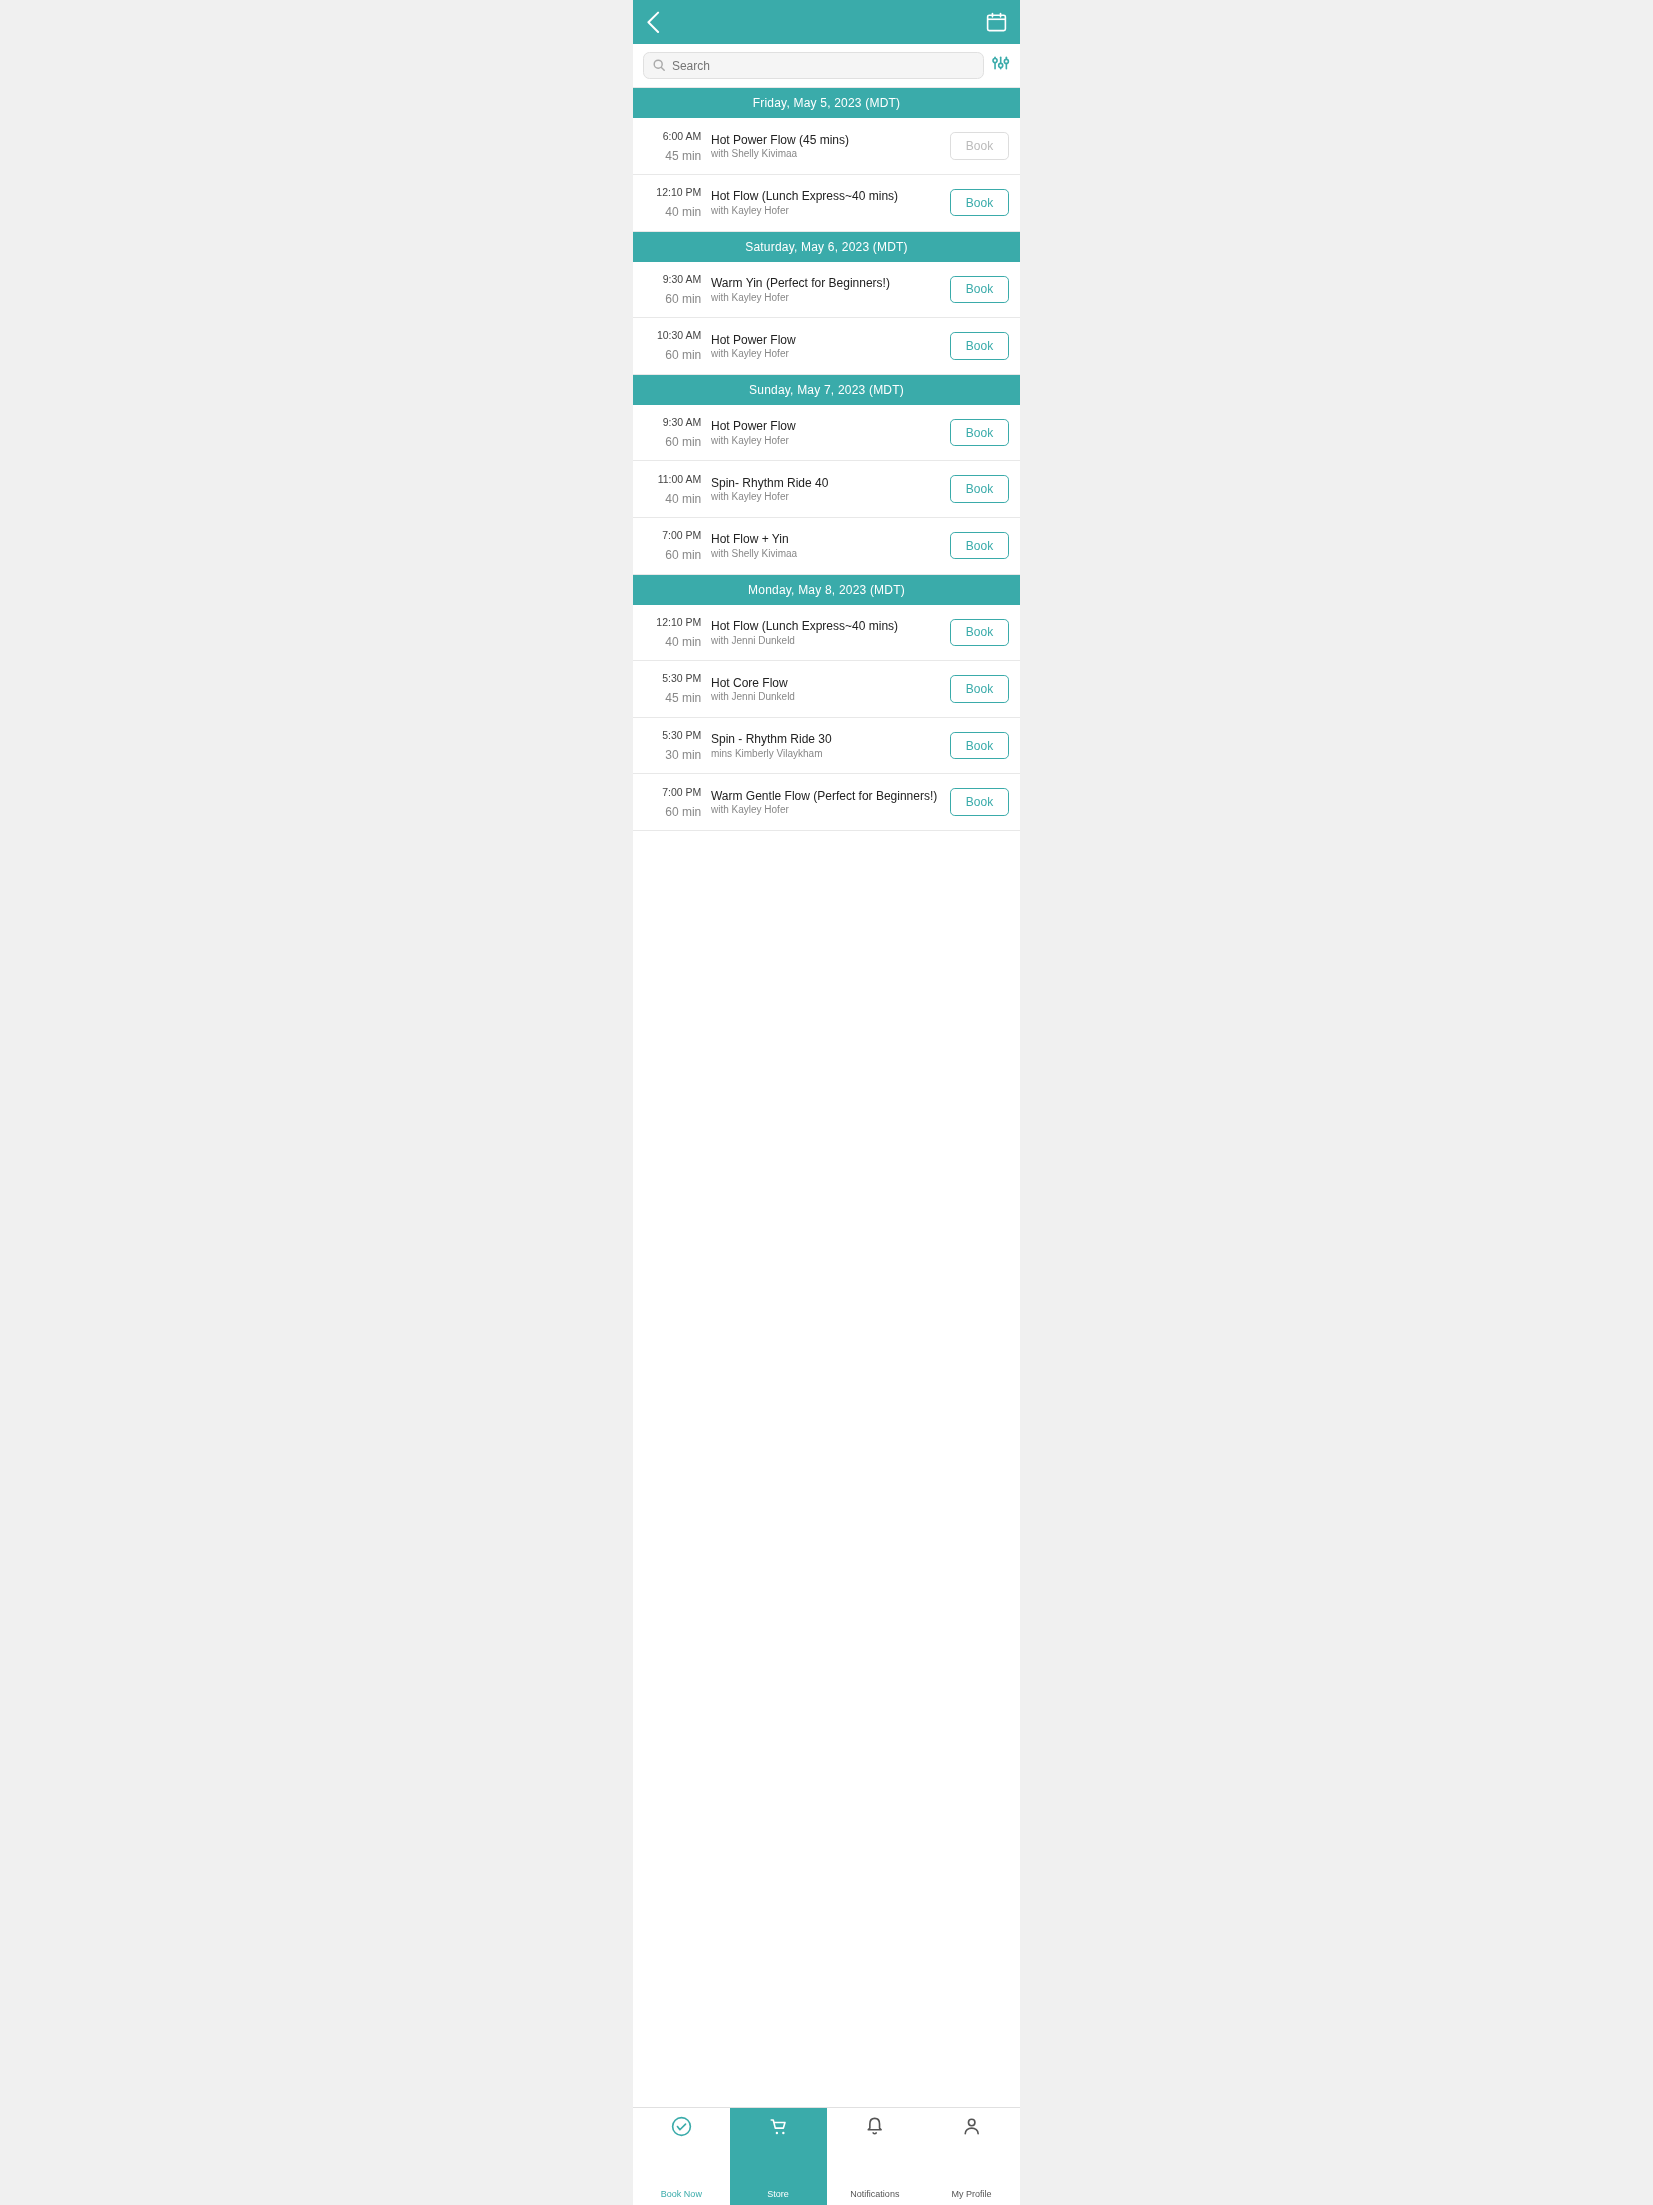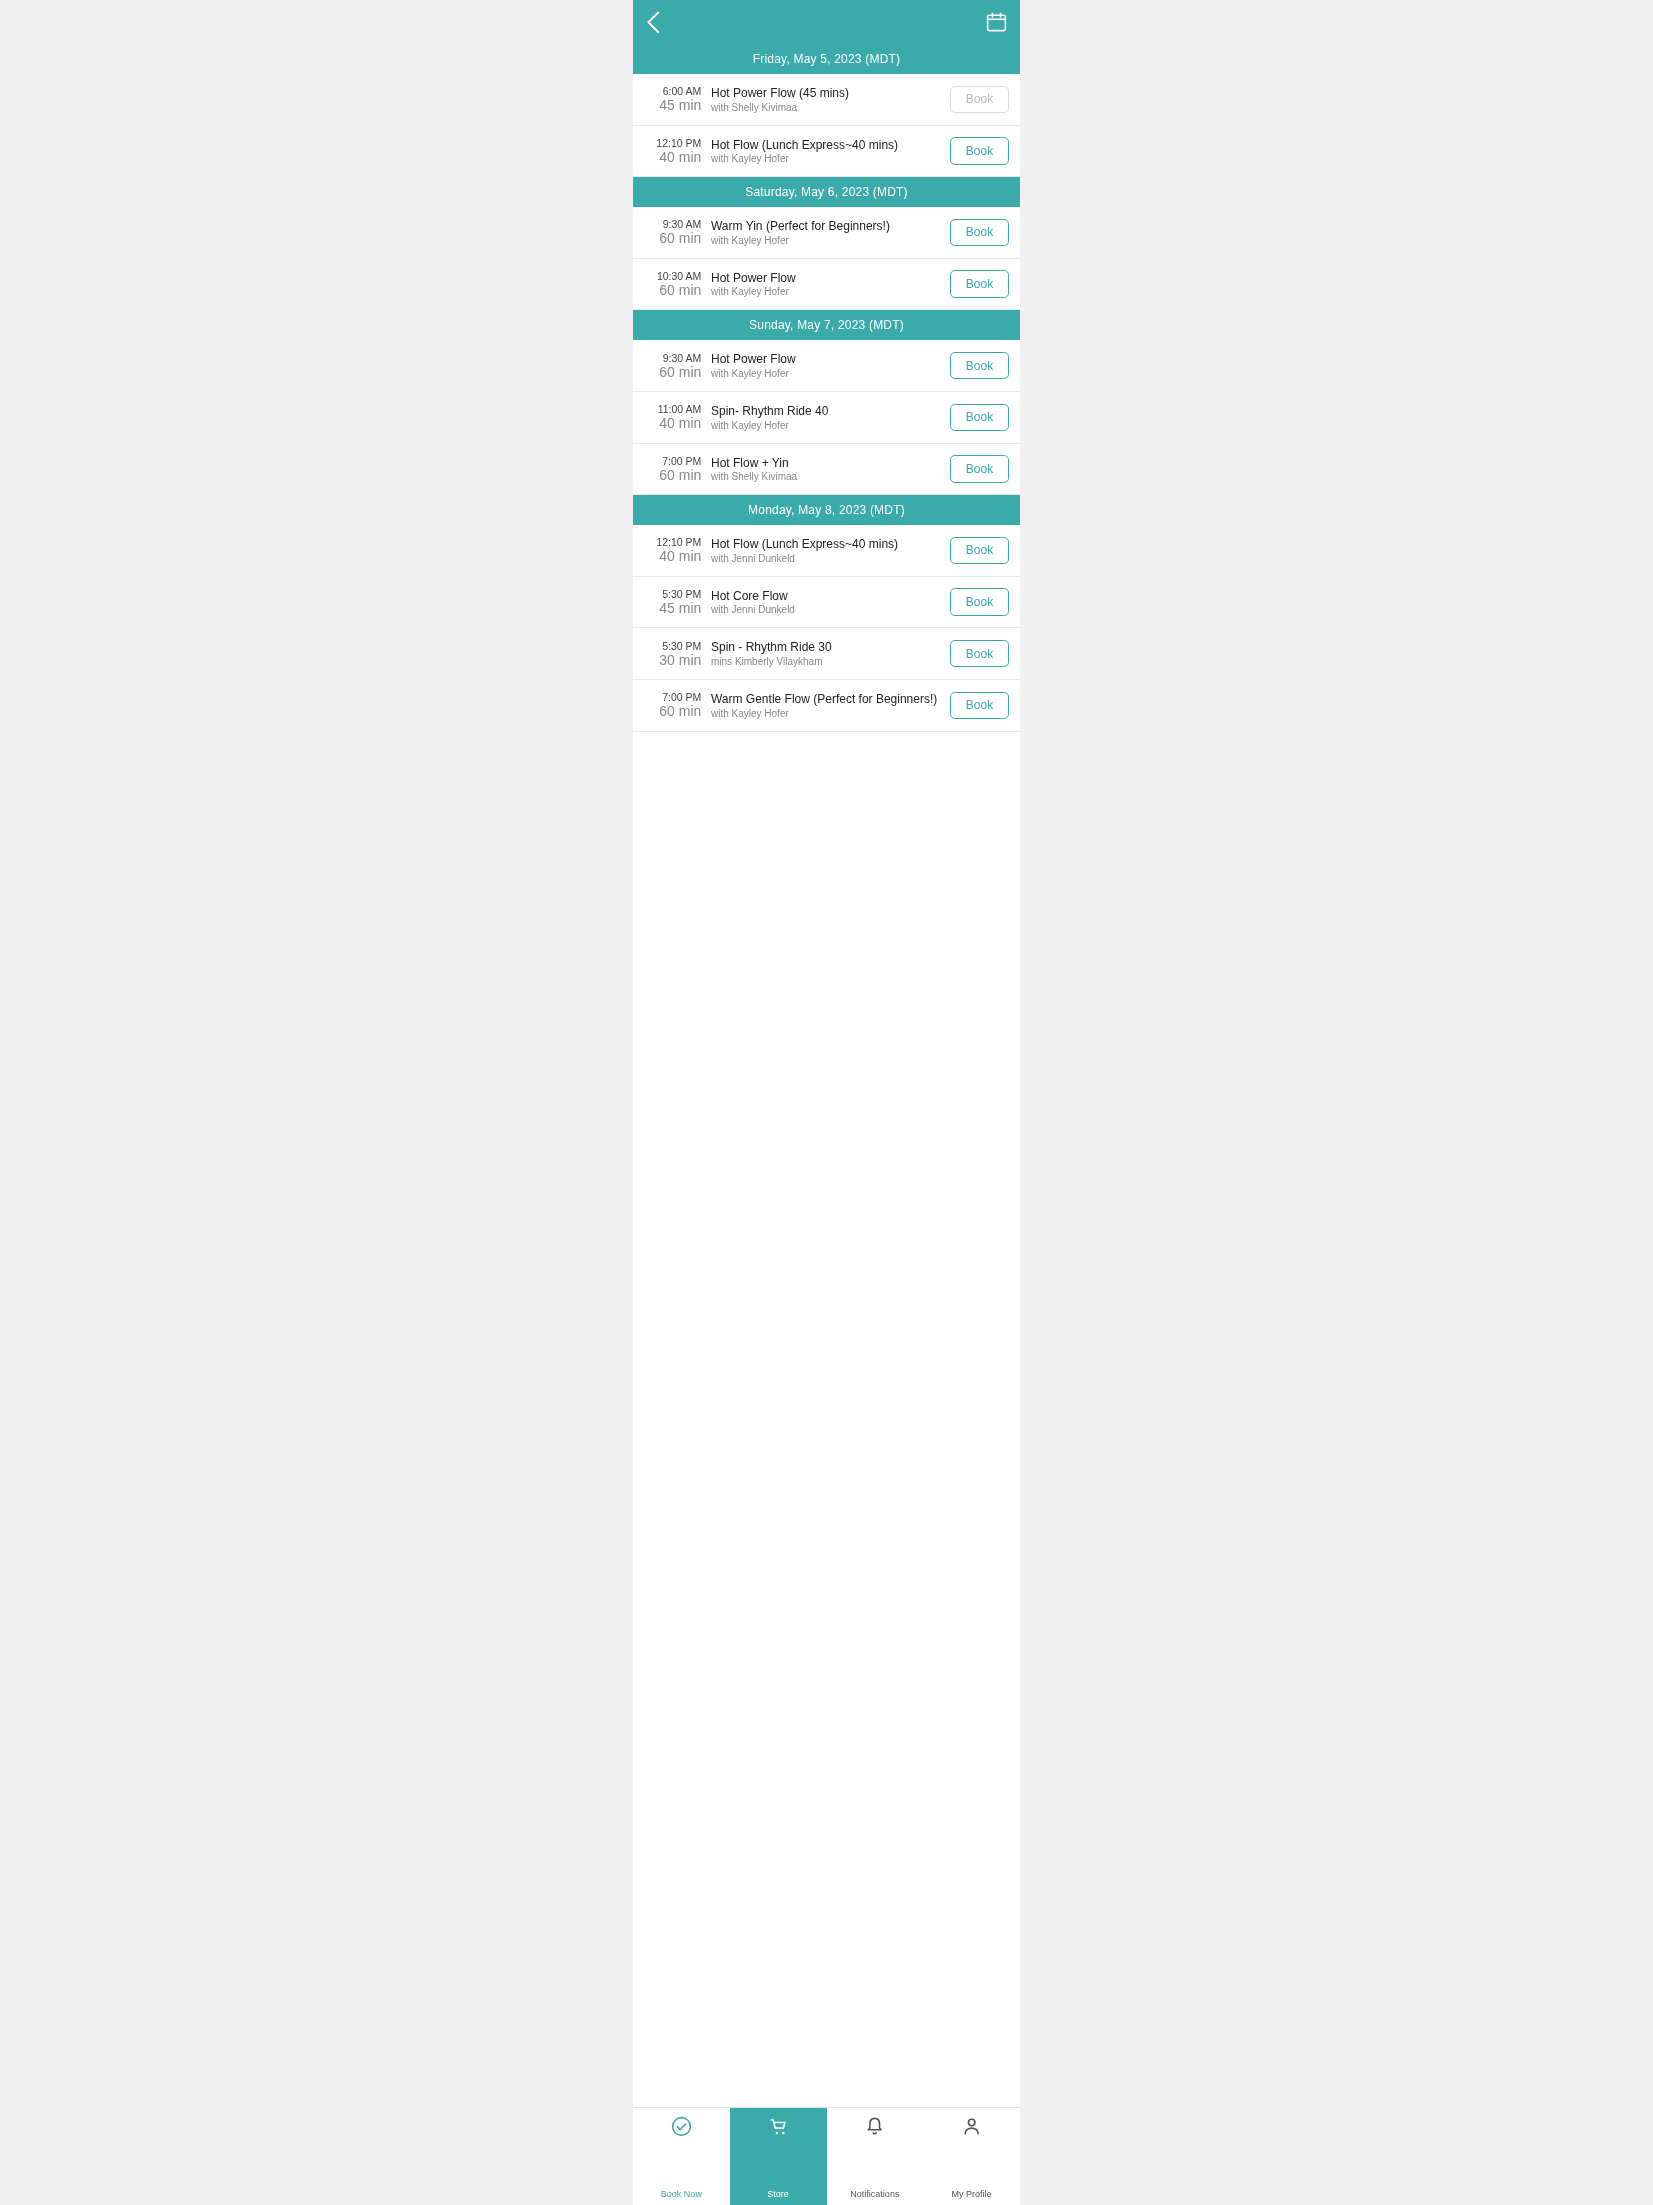--- a/index.html
+++ b/index.html
@@ -122,23 +122,23 @@
       min-width: 57px;
       text-align: right;
       flex-shrink: 0;
     }
     .class-time-top {
       font-size: 10.5px;
       color: #444;
       font-weight: 400;
     }
     .class-time-bottom {
-      font-size: 14px;
+      font-size: 12px;
       color: #888;
-      margin-top: 0;
+      margin-top: 7px;
     }
     .class-info {
       flex: 1;
     }
     .class-name {
       font-size: 12px;
       color: #222;
       font-weight: 500;
     }
     .class-instructor {
@@ -237,20 +237,41 @@
     <div class="header-calendar">
       <svg width="21" height="21" viewBox="0 0 26 26" fill="none">
         <rect x="2" y="4" width="22" height="19" rx="2" stroke="white" stroke-width="2"></rect>
         <line x1="2" y1="9" x2="24" y2="9" stroke="white" stroke-width="2"></line>
         <line x1="8" y1="2" x2="8" y2="6" stroke="white" stroke-width="2" stroke-linecap="round"></line>
         <line x1="18" y1="2" x2="18" y2="6" stroke="white" stroke-width="2" stroke-linecap="round"></line>
       </svg>
     </div>
   </div>
 
+  <div class="search-bar">
+    <div class="search-input-wrapper">
+      <span class="search-icon-svg">
+        <svg width="12" height="12" viewBox="0 0 15 15" fill="none">
+          <circle cx="6.5" cy="6.5" r="5" stroke="#aaa" stroke-width="1.8"></circle>
+          <line x1="10.5" y1="10.5" x2="14" y2="14" stroke="#aaa" stroke-width="1.8" stroke-linecap="round"></line>
+        </svg>
+      </span>
+      <input class="search-input" type="text" placeholder="Search" style="">
+    </div>
+    <div class="filter-icon">
+      <svg width="19.4" height="18" viewBox="0 0 24 22" fill="none">
+        <line x1="5" y1="4" x2="5" y2="18" stroke="#3aabaa" stroke-width="2" stroke-linecap="round"></line>
+        <line x1="12" y1="4" x2="12" y2="18" stroke="#3aabaa" stroke-width="2" stroke-linecap="round"></line>
+        <line x1="19" y1="4" x2="19" y2="18" stroke="#3aabaa" stroke-width="2" stroke-linecap="round"></line>
+        <circle cx="5" cy="8" r="2.5" fill="white" stroke="#3aabaa" stroke-width="2"></circle>
+        <circle cx="12" cy="14" r="2.5" fill="white" stroke="#3aabaa" stroke-width="2"></circle>
+        <circle cx="19" cy="9" r="2.5" fill="white" stroke="#3aabaa" stroke-width="2"></circle>
+      </svg>
+    </div>
+  </div>
 
   <div class="content" id="content-area">
   <div class="day-header">Friday, May 5, 2023 (MDT)</div>
       <div class="class-row">
         <div class="class-time">
           <div class="class-time-top">6:00 AM</div>
           <div class="class-time-bottom">45 min</div>
         </div>
         <div class="class-info">
           <div class="class-name">Hot Power Flow (45 mins)</div>

